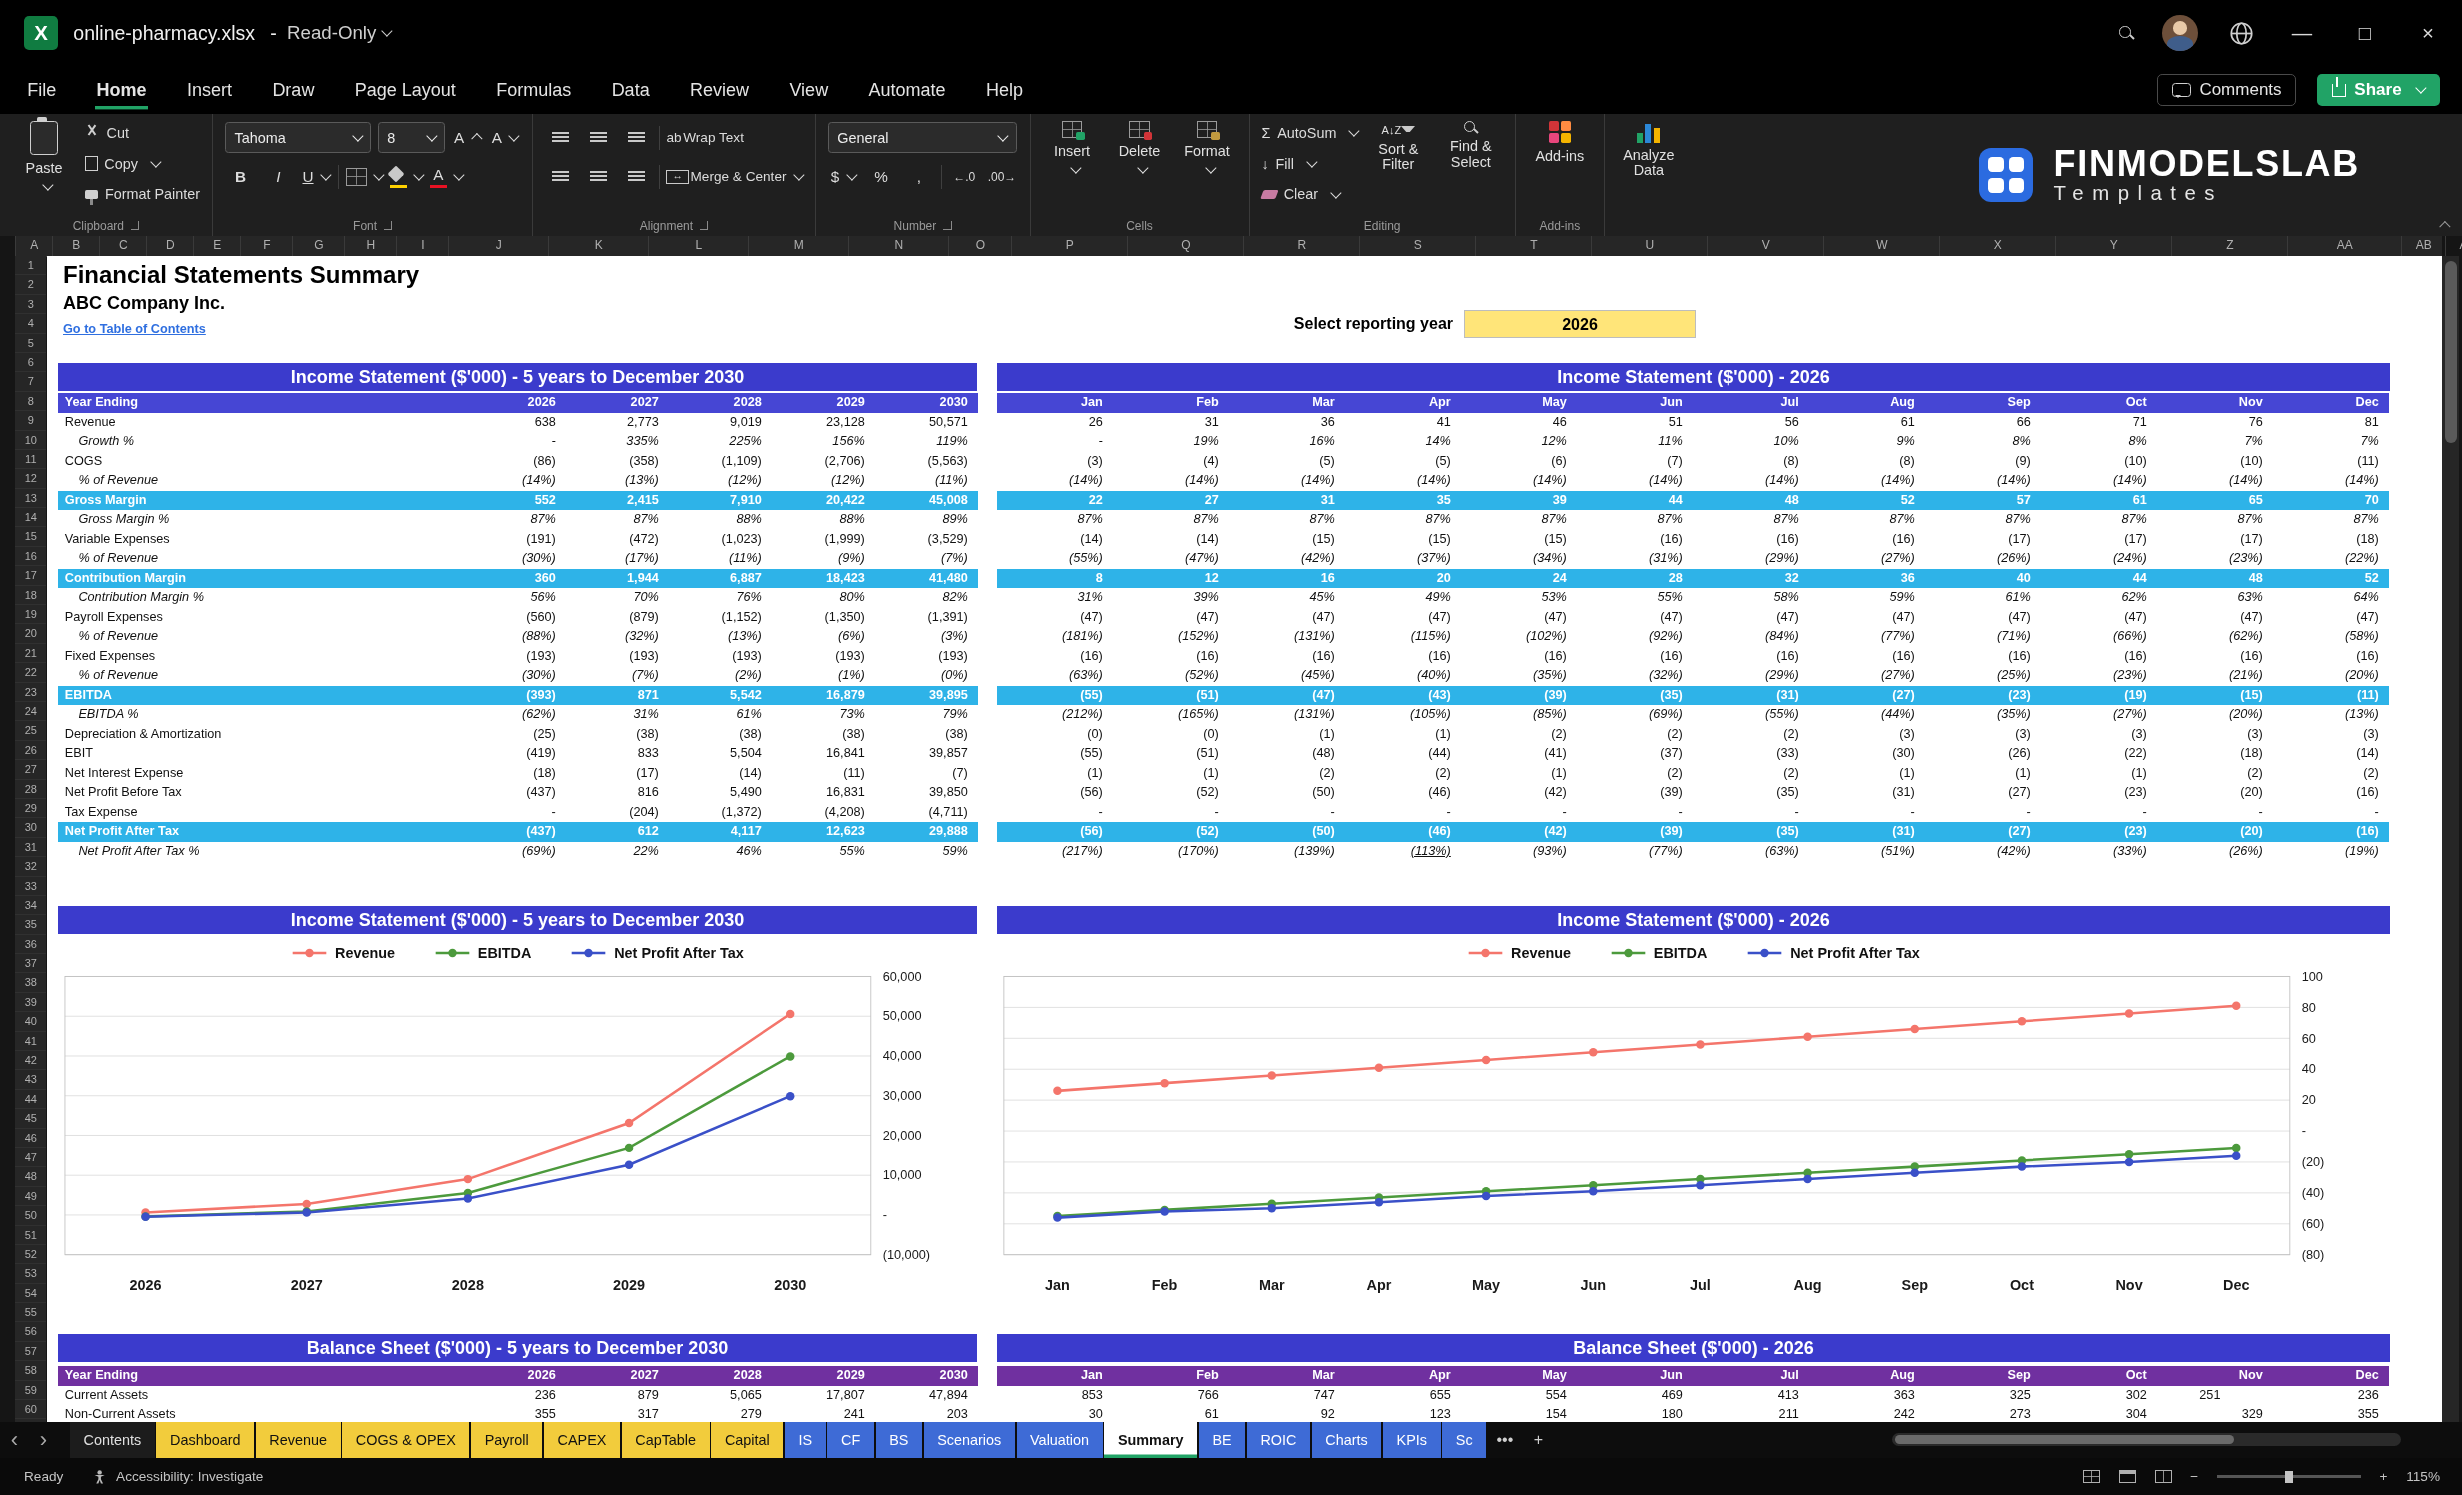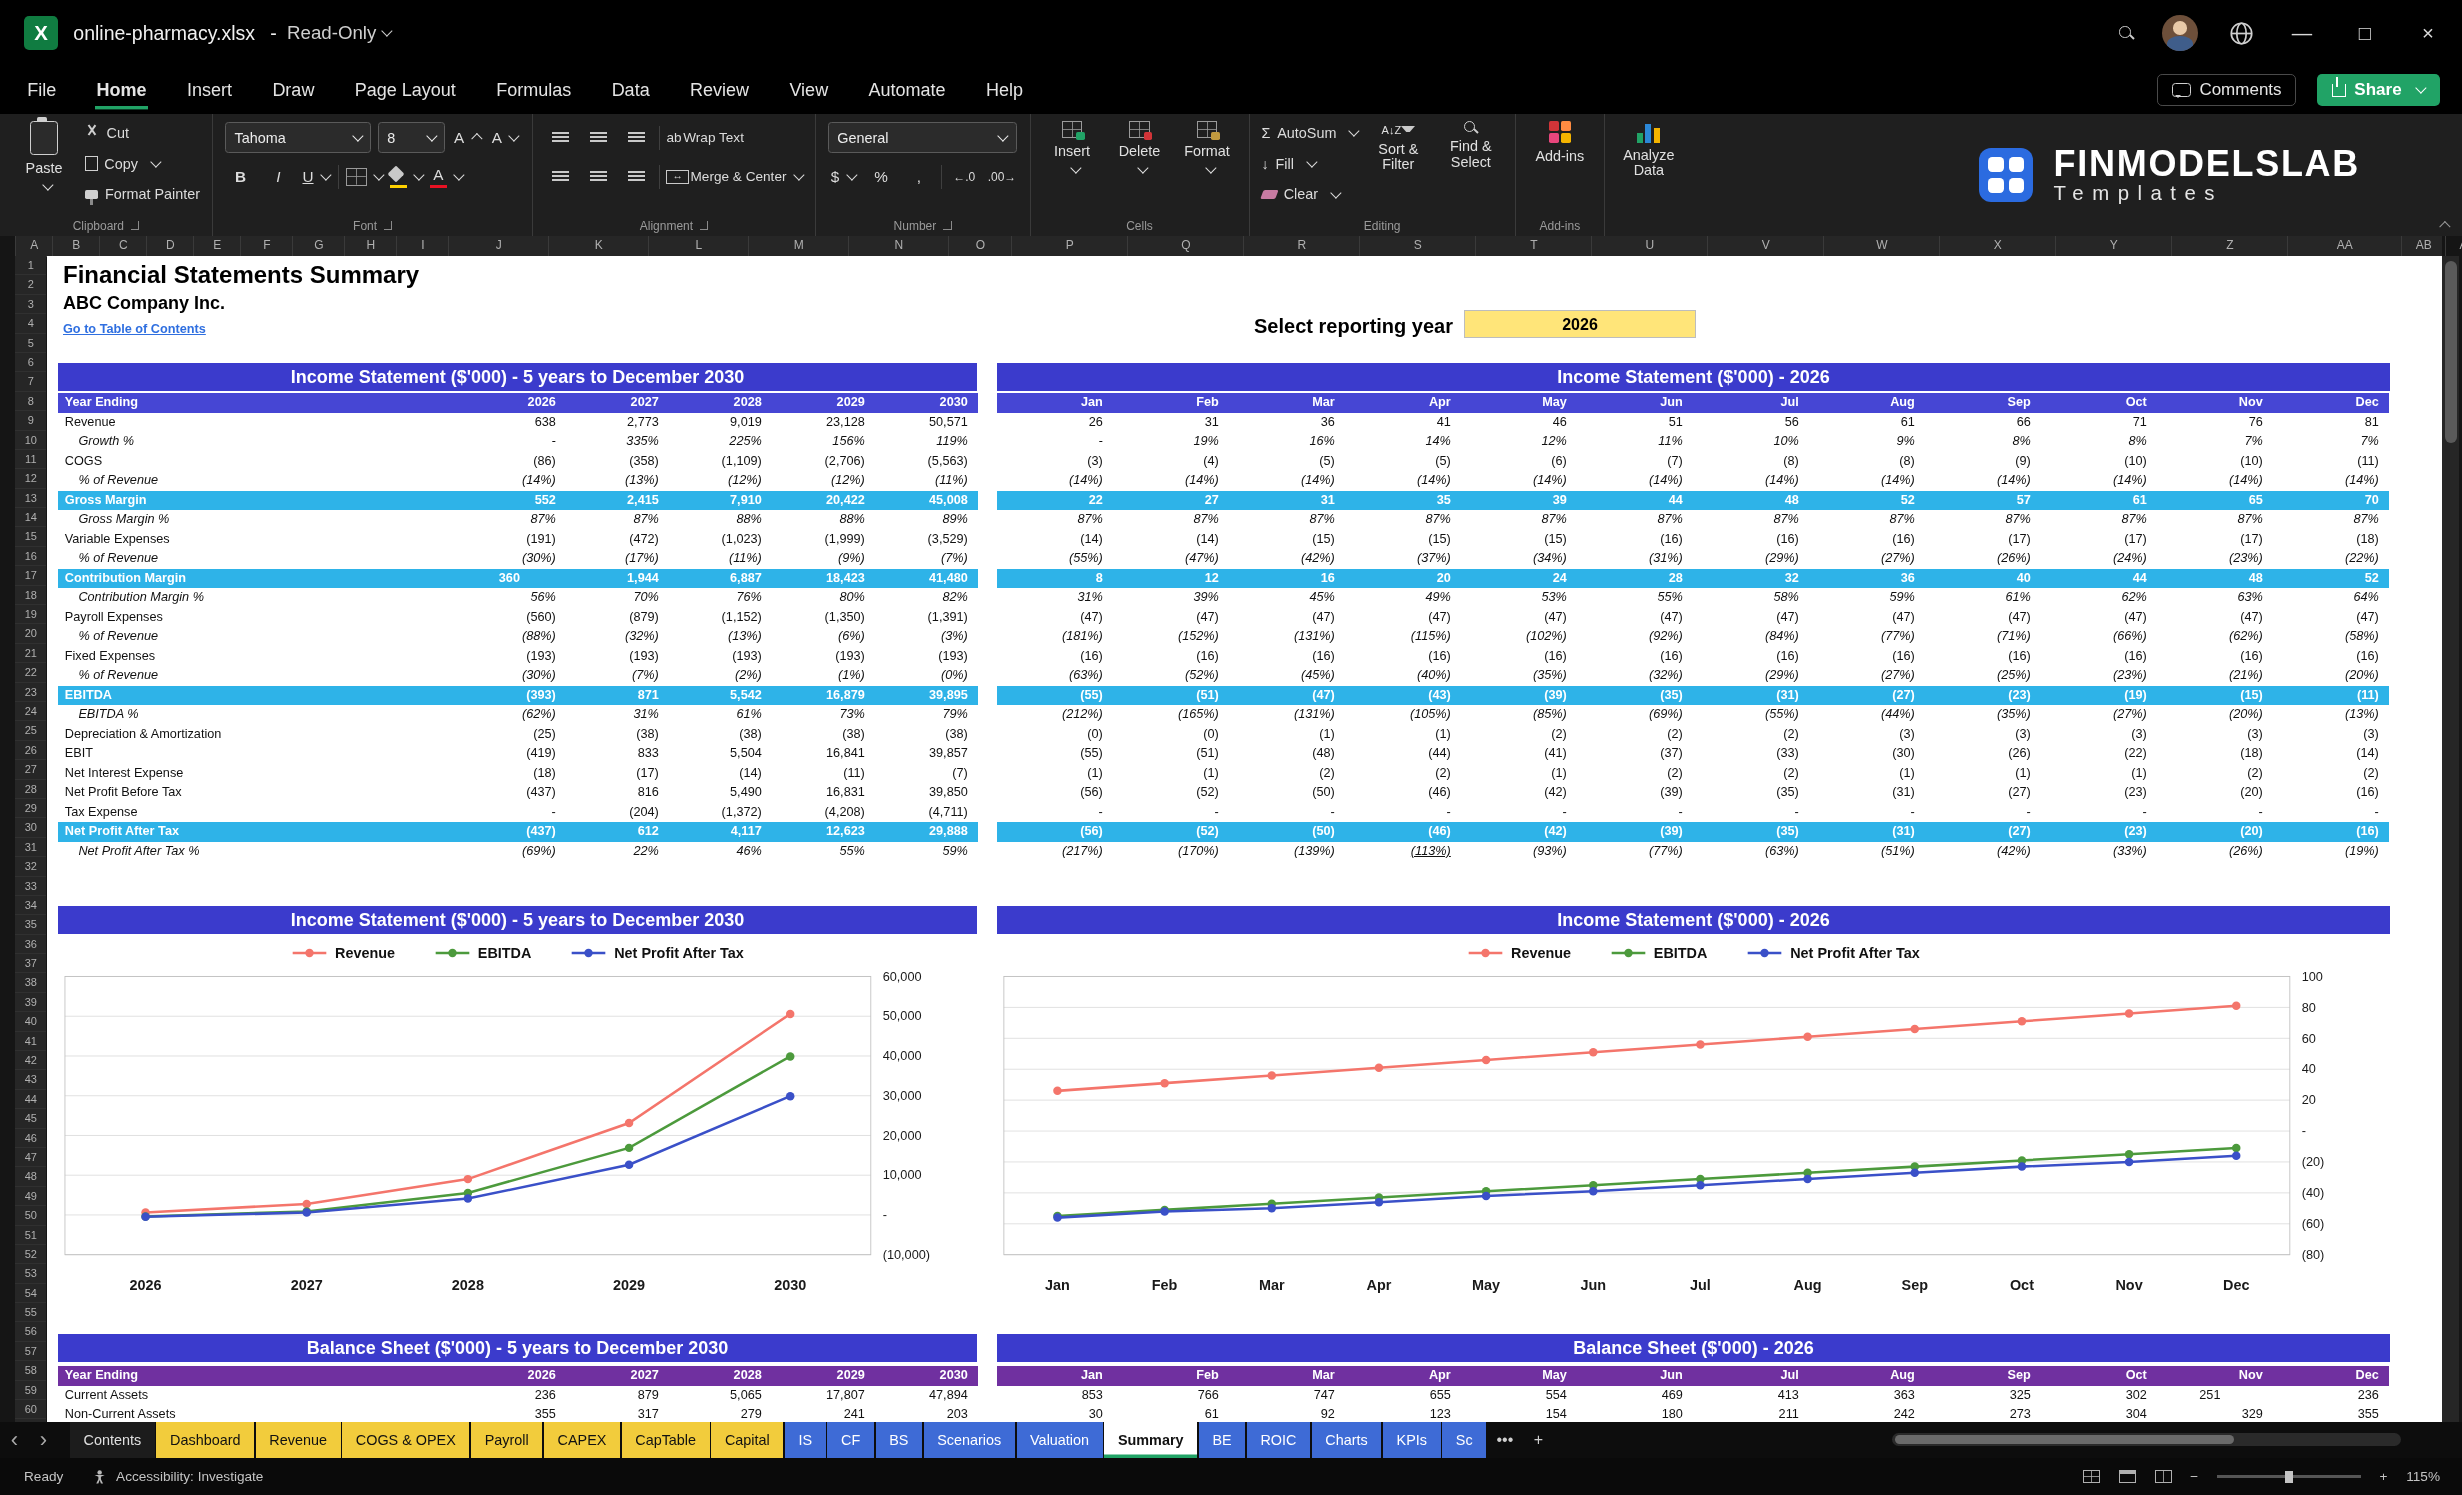--- a/index.html
+++ b/index.html
@@ -87,21 +87,21 @@
   .colh{box-sizing:border-box;border-right:0.8px solid #3a3a3a;color:#b0b0b0;font-size:12px;text-align:center;line-height:19.5px;overflow:hidden;}
   #rowstrip{position:absolute;left:15.3px;top:256px;width:31px;height:1166px;background:#262626;overflow:hidden;}
   .rownum{height:19.4px;line-height:19.4px;text-align:center;color:#b0b0b0;font-size:11px;border-bottom:0.8px solid #303030;box-sizing:border-box;}
   #vscroll{position:absolute;left:2442px;top:256px;width:17px;height:1166px;background:#262626;}
   .vthumb{position:absolute;left:2.5px;top:5.1px;width:12px;height:182px;background:#5a5a5a;border-radius:6px;}
   
   #sheet{position:absolute;left:47px;top:256px;width:2395px;height:1166px;background:#fff;color:#111;overflow:hidden;}
   .sh-title{position:absolute;left:16px;top:5.1px;font-size:24px;font-weight:bold;color:#000;}
   .sh-company{position:absolute;left:16px;top:37px;font-size:18px;font-weight:bold;color:#000;}
   .sh-link{position:absolute;left:16px;top:66px;font-size:12.7px;font-weight:bold;color:var(--link);text-decoration:underline;}
-  .sh-sel-label{position:absolute;left:1092px;top:59px;width:314px;text-align:right;font-size:20px;font-weight:bold;color:#000;}
+  .sh-sel-label{position:absolute;left:1092px;top:59px;width:314px;text-align:right;font-size:16px;font-weight:bold;color:#000;}
   .sh-sel-value{position:absolute;left:1417px;top:54px;width:232px;height:28px;line-height:28px;background:var(--yellowcell);border:0.8px solid #bdbdbd;text-align:center;font-size:16px;font-weight:bold;color:#000;box-sizing:border-box;}
   .band{position:absolute;height:28px;line-height:28px;background:var(--band);color:#fff;font-weight:bold;font-size:18px;text-align:center;}
   .ftable{position:absolute;}
   .trow{display:flex;}
   .tc{box-sizing:border-box;height:19.5px;line-height:19.5px;font-size:12.7px;overflow:hidden;white-space:nowrap;}
   .lc{padding-left:6.8px;text-align:left;}
   .vc{text-align:right;padding-right:10.2px;}
   .r-pct{font-style:italic;}
   .r-pct .lc{padding-left:20.4px;}
   .r-highlight{background:var(--cyan);color:#fff;font-weight:bold;}
@@ -613,21 +613,21 @@
         <div class="trow r-pct">
           <div class="tc lc" style="width: 405px;">% of Revenue</div>
           <div class="tc vc" style="width: 103px;">(30%)</div>
           <div class="tc vc" style="width: 103px;">(17%)</div>
           <div class="tc vc" style="width: 103px;">(11%)</div>
           <div class="tc vc" style="width: 103px;">(9%)</div>
           <div class="tc vc" style="width: 103px;">(7%)</div>
         </div>
         <div class="trow r-highlight">
           <div class="tc lc" style="width: 405px;">Contribution Margin</div>
-          <div class="tc vc" style="width: 103px; text-align: center;">360</div>
+          <div class="tc vc" style="width: 103px;">360</div>
           <div class="tc vc" style="width: 103px;">1,944</div>
           <div class="tc vc" style="width: 103px;">6,887</div>
           <div class="tc vc" style="width: 103px;">18,423</div>
           <div class="tc vc" style="width: 103px;">41,480</div>
         </div>
         <div class="trow r-pct">
           <div class="tc lc" style="width: 405px;">Contribution Margin %</div>
           <div class="tc vc" style="width: 103px;">56%</div>
           <div class="tc vc" style="width: 103px;">70%</div>
           <div class="tc vc" style="width: 103px;">76%</div>

